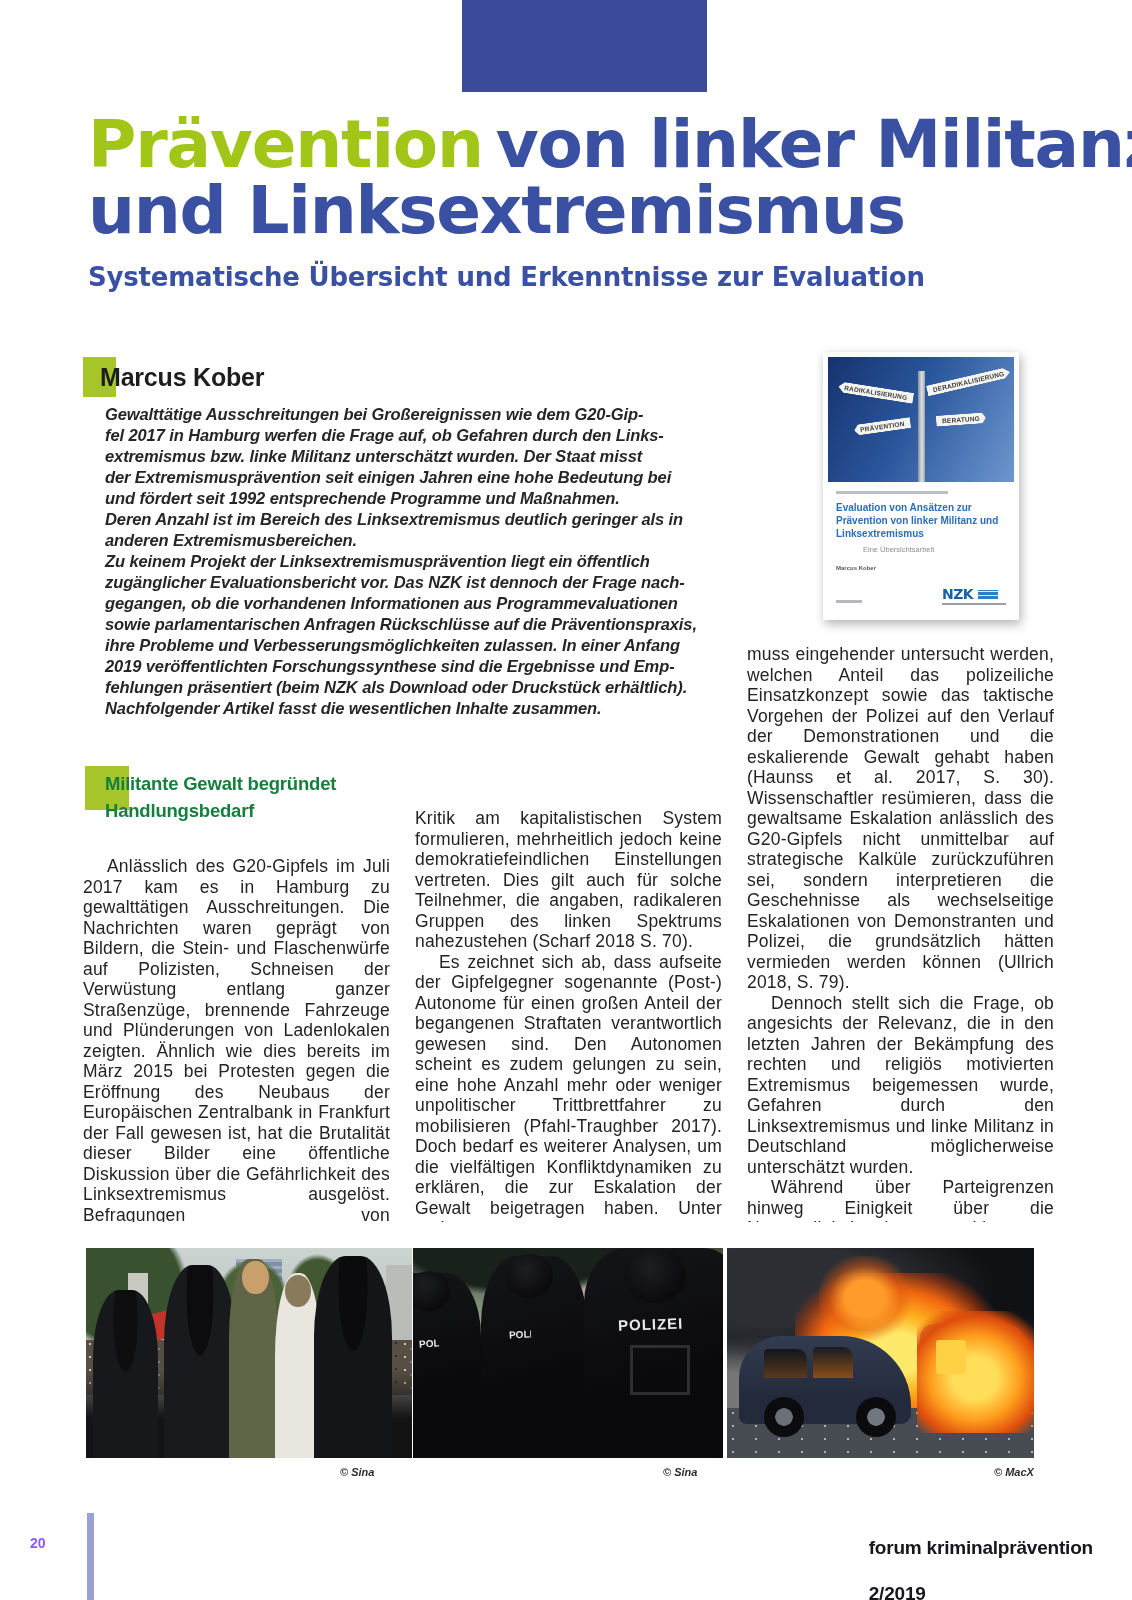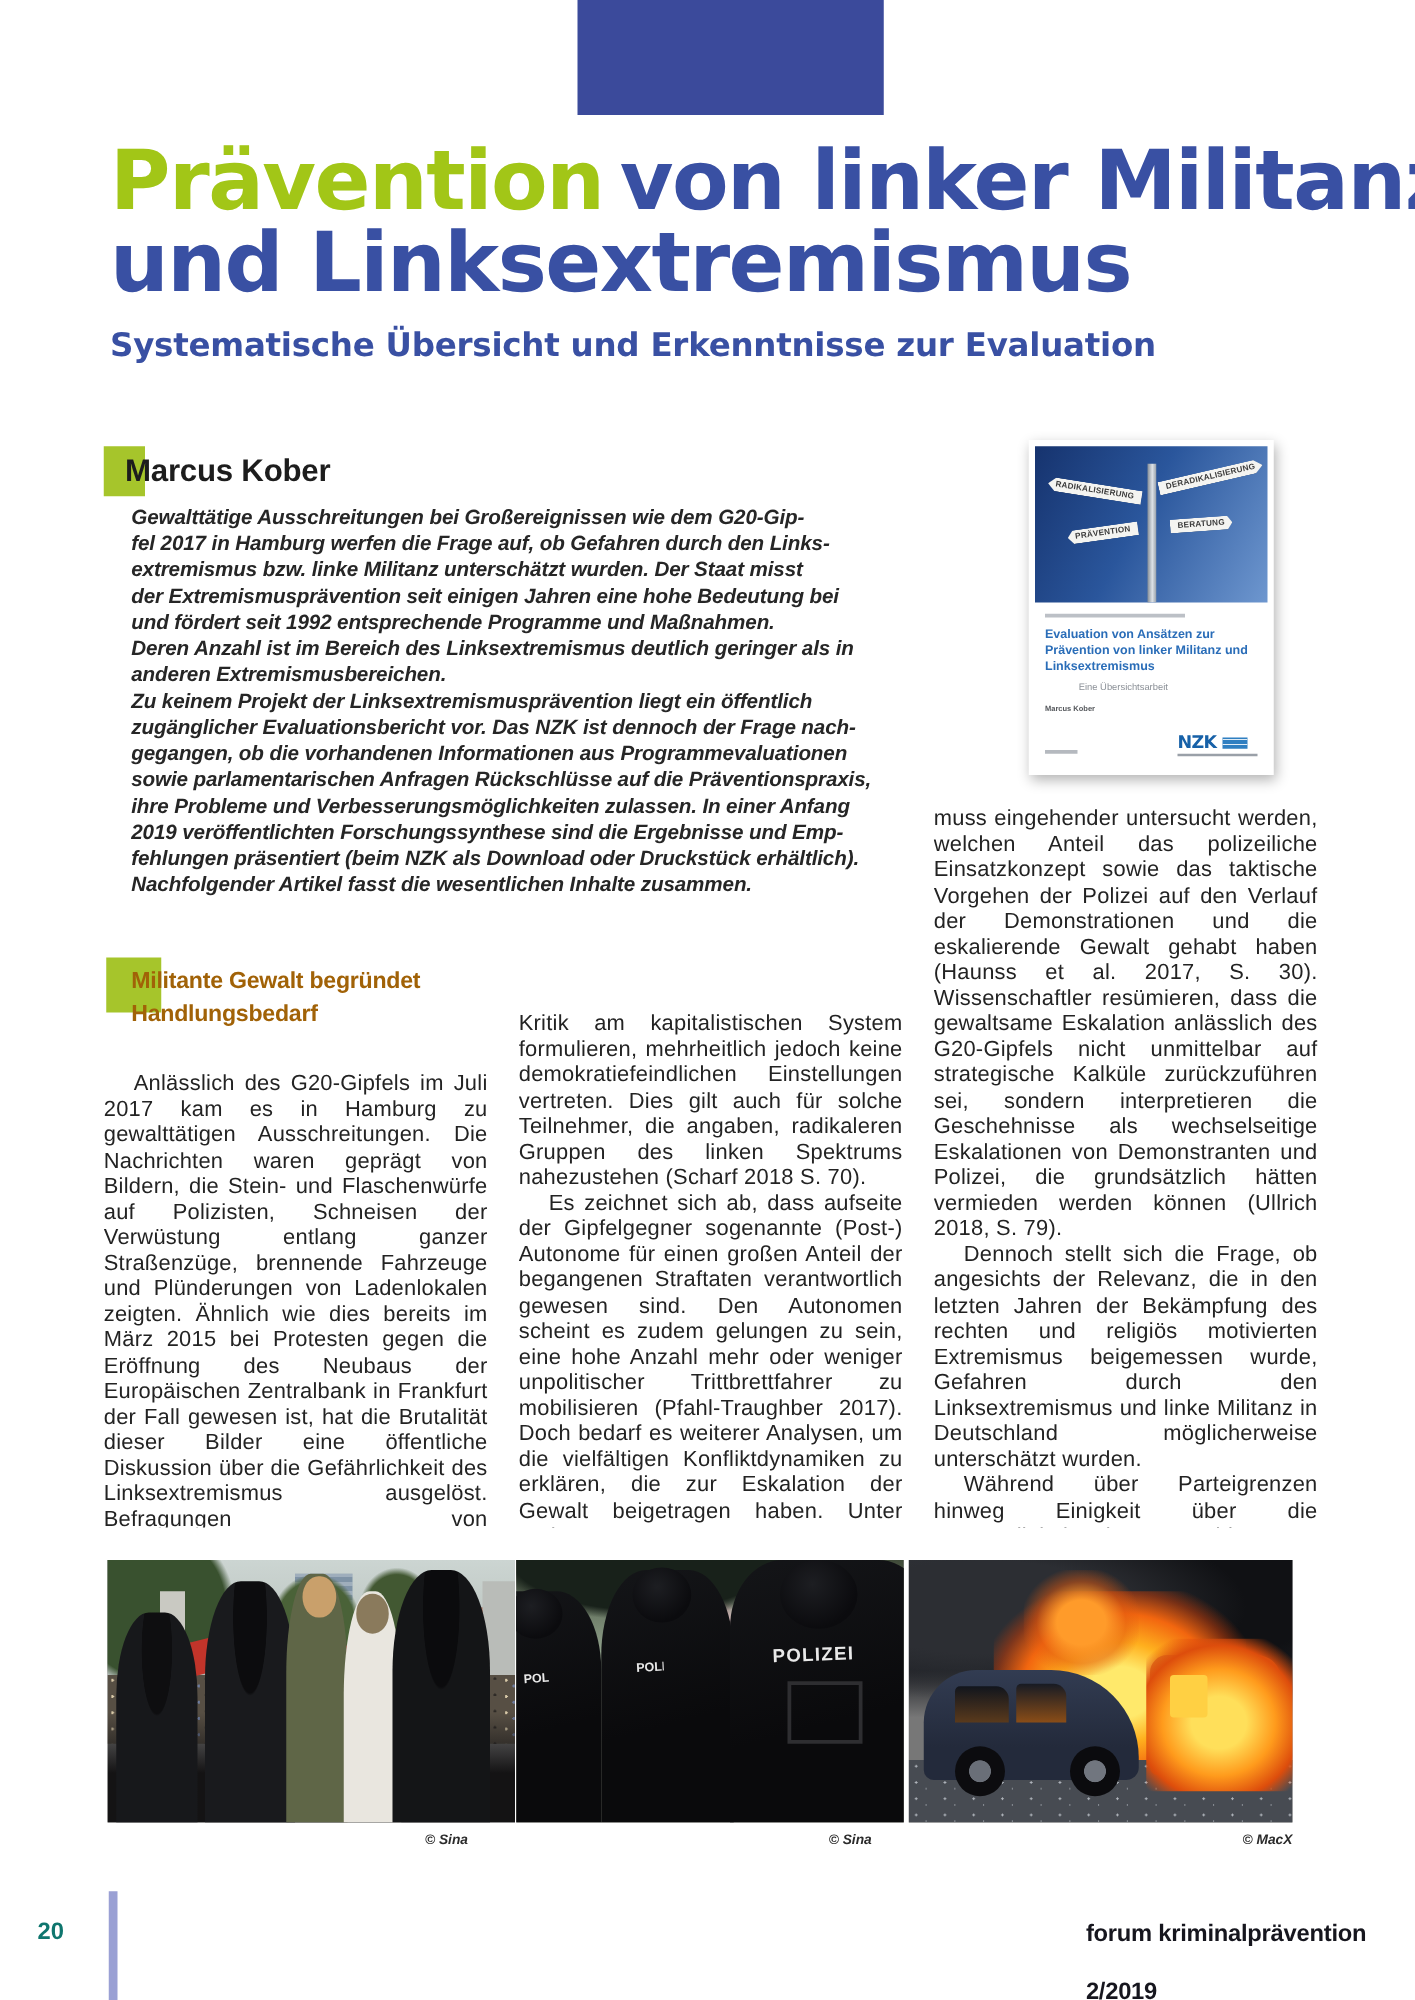--- a/index.html
+++ b/index.html
@@ -57,21 +57,21 @@
   .nzk-text{font-family:"DejaVu Sans",sans-serif;font-weight:bold;font-size:14px;color:#1761a8;
     letter-spacing:-0.5px;line-height:14px;}
   .nzk-box{width:26px;height:13px;background:#2f7fc1;border-radius:1px;
     background-image:repeating-linear-gradient(180deg,transparent 0 3px,rgba(255,255,255,.85) 3px 4px);
     background-clip:content-box;padding:2px 3px;box-sizing:border-box;}
   .nzk-caption{width:64px;height:2px;background:#9aa0a8;margin-top:2px;margin-left:auto;}
 
   
   .section-marker{position:absolute;left:85px;top:766px;width:44px;height:44px;background:#a6c52b;}
   .section-heading{position:absolute;left:105px;top:770px;width:272px;z-index:2;
-    font-size:18.5px;font-weight:bold;color:#a16207;line-height:27px;letter-spacing:-0.2px;}
+    font-size:18.5px;font-weight:bold;color:#15803d;line-height:27px;letter-spacing:-0.2px;}
 
   
   .col{position:absolute;width:307px;text-align:justify;font-size:17.5px;line-height:20.5px;
     color:#232323;letter-spacing:0.2px;overflow:hidden;}
   .col1{left:83px;top:856px;height:366px;}
   .col2{left:415px;top:808px;height:414px;}
   .col3{left:747px;top:644px;height:578px;}
   .bpara{margin:0;}
   .bpara.ind{text-indent:24px;}
 
@@ -156,21 +156,21 @@
   .p3-van{left:63%;bottom:18%;width:34%;height:46%;
     background:linear-gradient(160deg,#e07a1e,#b44a10 55%,#6e2d0c);border-radius:14px 20px 6px 6px;opacity:.92;}
   .p3-vanwin{left:68%;bottom:40%;width:10%;height:16%;background:#ffd043;border-radius:3px;}
 
   .credit{position:absolute;top:1466px;font-size:11px;font-style:italic;font-weight:bold;color:#2b2b2b;}
   .credit1{left:340px;}
   .credit2{left:663px;}
   .credit3{left:994px;}
 
   
-  .page-number{position:absolute;left:30px;top:1535px;font-size:19px;font-weight:bold;color:#0f766e;}
+  .page-number{position:absolute;left:30px;top:1535px;font-size:14px;font-weight:bold;color:#8b5cf6;}
   .footer-bar{position:absolute;left:87px;top:1513px;width:7px;height:87px;background:#9aa0d4;}
   .footer-right{position:absolute;right:39px;top:1537px;display:flex;gap:24px;
     font-size:19px;font-weight:bold;color:#16161e;letter-spacing:-0.2px;flex-direction:column;}
 </style>
 </head>
 <body>
 
 <div class="page">
 
   <div class="header-box"></div>

